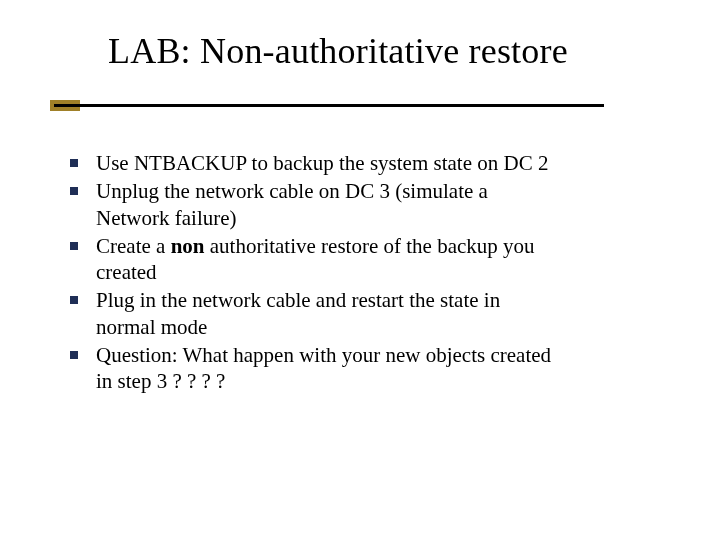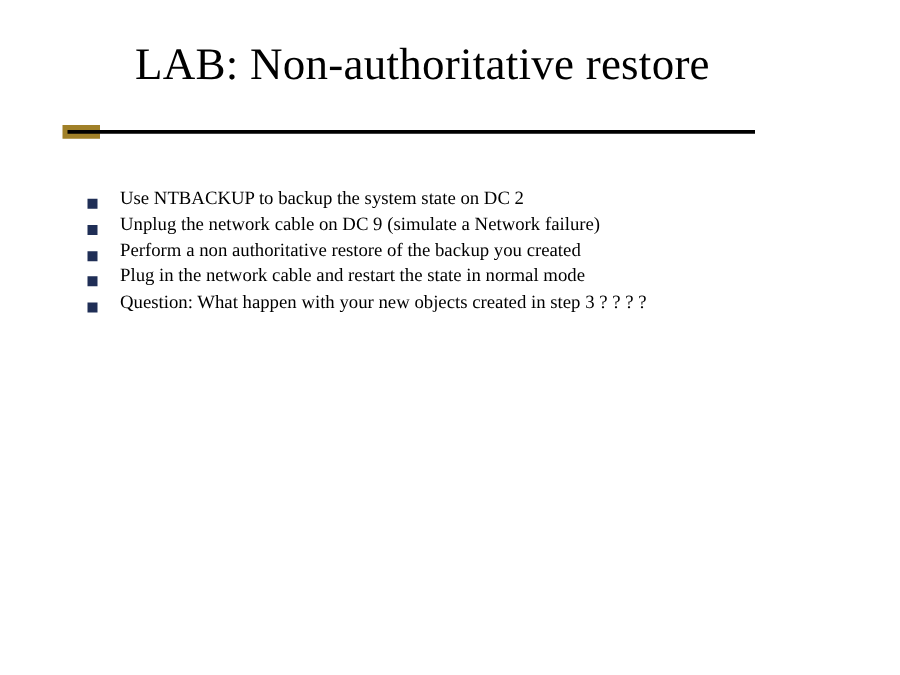--- a/index.html
+++ b/index.html
@@ -49,53 +49,53 @@
     right: 36px;
   }
   ul.bullets {
     list-style: none;
     margin: 0;
     padding: 0;
   }
   ul.bullets > li {
     position: relative;
     padding-left: 32px;
-    font-size: 15px;
+    font-size: 21px;
     line-height: 1.25;
     margin: 0 0 2px 0;
   }
   ul.bullets > li::before {
     content: "";
     position: absolute;
     left: 6px;
     top: 9px;
     width: 8px;
     height: 8px;
     background: #1f2e56;
   }
-  .bold { font-weight: 400; margin-top: 16px; }
+  .bold { font-weight: 700; margin-top: 16px; }
 </style>
 </head>
 <body>
 
 <div class="slide">
   <div class="title">LAB: Non-authoritative restore</div>
   <div class="accent"></div>
   <div class="rule"></div>
 
   <div class="body">
     <ul class="bullets">
       <li>
         <span>Use NTBACKUP to backup the system state on DC 2</span><span class="bold"></span><span></span>
       </li>
       <li>
-        <span>Unplug the network cable on DC 9 (simulate a Network failure)</span><span class="bold"></span><span></span>
+        <span>Unplug the network cable on DC 3 (simulate a Network failure)</span><span class="bold"></span><span></span>
       </li>
       <li>
-        <span>Perform a </span><span class="bold">non</span><span> authoritative restore of the backup you created</span>
+        <span>Create a </span><span class="bold">non</span><span> authoritative restore of the backup you created</span>
       </li>
       <li>
         <span>Plug in the network cable and restart the state in normal mode</span><span class="bold"></span><span></span>
       </li>
       <li>
         <span>Question: What happen with your new objects created in step 3 ? ? ? ?</span><span class="bold"></span><span></span>
       </li>
     </ul>
   </div>
 </div>

